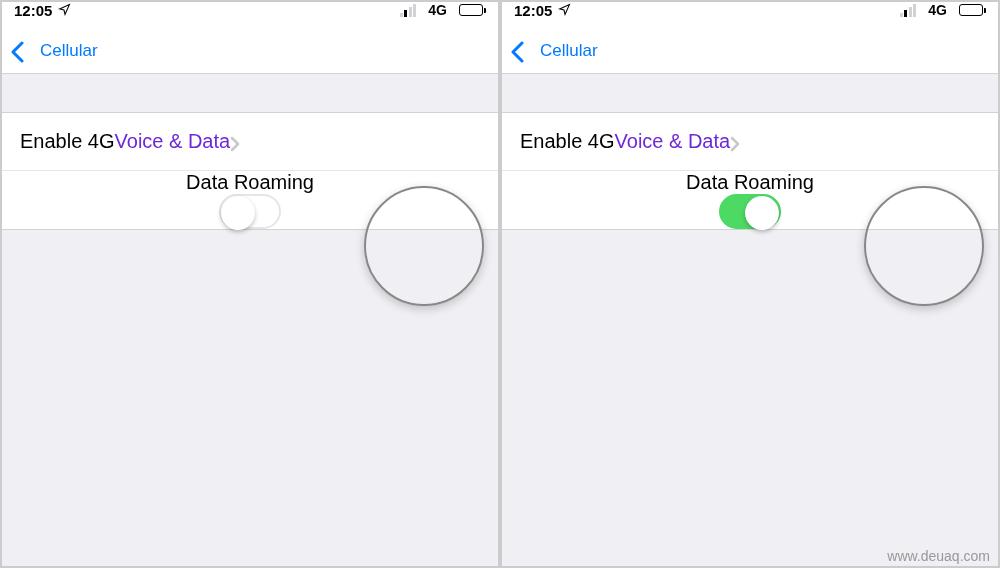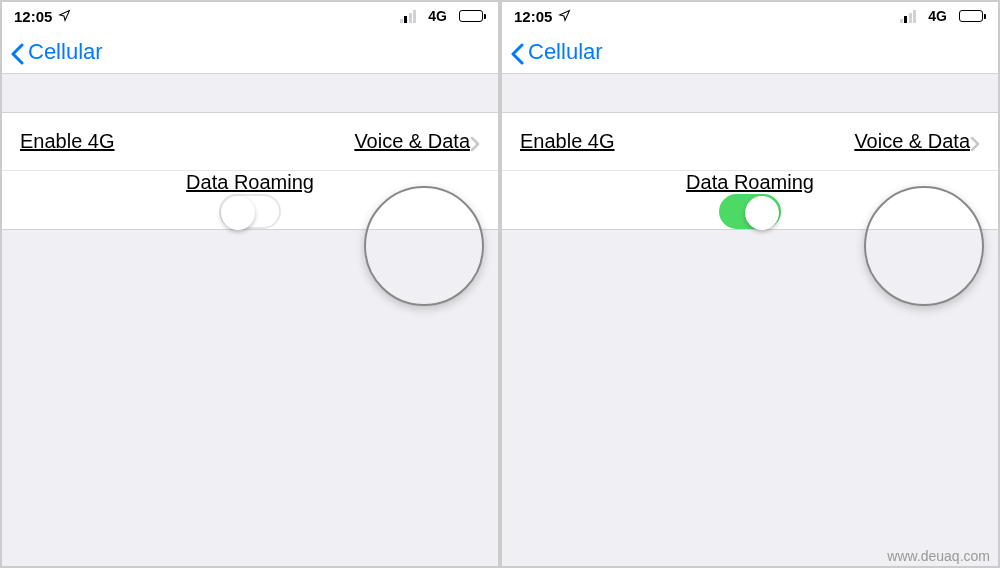--- a/index.html
+++ b/index.html
@@ -23,21 +23,21 @@
       background: #efeff4;
       display: flex;
       flex-direction: column;
       position: relative;
       overflow: hidden;
     }
     .status-bar {
       height: 28px;
       background: #fff;
       display: flex;
-      align-items: center;
+      align-items: flex-start;
       justify-content: space-between;
       padding: 0 12px;
       font-size: 15px;
       font-weight: 600;
       color: #000;
     }
     .status-left { display: flex; align-items: center; gap: 6px; }
     .status-right { display: flex; align-items: center; gap: 12px; font-size: 14px; }
     .loc-icon { display: inline-block; }
     .signal { display: inline-flex; align-items: flex-end; gap: 1.5px; }
@@ -53,49 +53,47 @@
     .nav-bar {
       height: 44px;
       background: #fff;
       display: flex;
       align-items: center;
       padding: 0 8px;
       border-bottom: 1px solid #d1d1d6;
     }
     .back-btn {
       display: flex;
-      align-items: flex-end;
+      align-items: flex-start;
       color: #007aff;
-      font-size: 22px;
+      font-size: 17px;
       font-weight: 400;
-      gap: 4px;
+      gap: 16px;
       cursor: pointer;
     }
     .chevron-left {
       width: 14px; height: 22px;
       display: inline-block;
     }
     .chevron-left svg { display:block; }
     .spacer { height: 38px; background: #efeff4; }
     .cell-group { background: #fff; border-top: 1px solid #d1d1d6; border-bottom: 1px solid #d1d1d6; }
     .cell-row {
       height: 58px;
       display: flex;
       align-items: center;
-      justify-content: space-between;
       padding: 0 18px;
       font-size: 20px;
       color: #000;
       border-bottom: 1px solid #e5e5ea;
       background: #fff;
       position: relative;
-      text-decoration: underline;
     }
     .cell-row:last-child { border-bottom: none; flex-direction: column; }
-    .cell-value { color: #000000; font-size: 20px; display:flex; align-items:center; }
+    .cell-value { color: #6d28d9; font-size: 20px; display:flex; align-items:center; }
     .chevron-right { width: 10px; height: 16px; }
     .toggle {
       width: 62px; height: 38px;
       border-radius: 20px;
       position: relative;
       cursor: pointer;
     }
     .toggle.off { background: #fff; border: 2px solid #e5e5ea; }
     .toggle.on { background: #4cd964; border: 2px solid #4cd964; }
     .knob {

